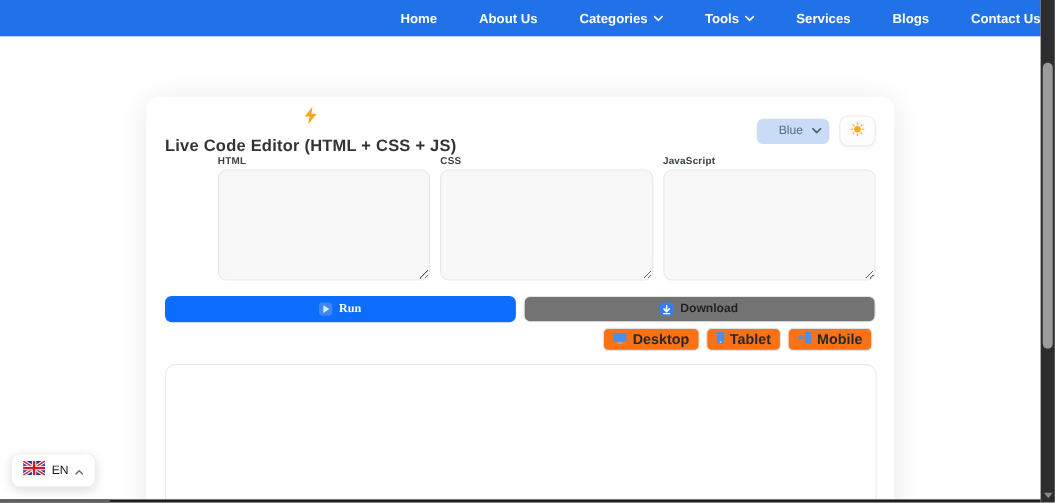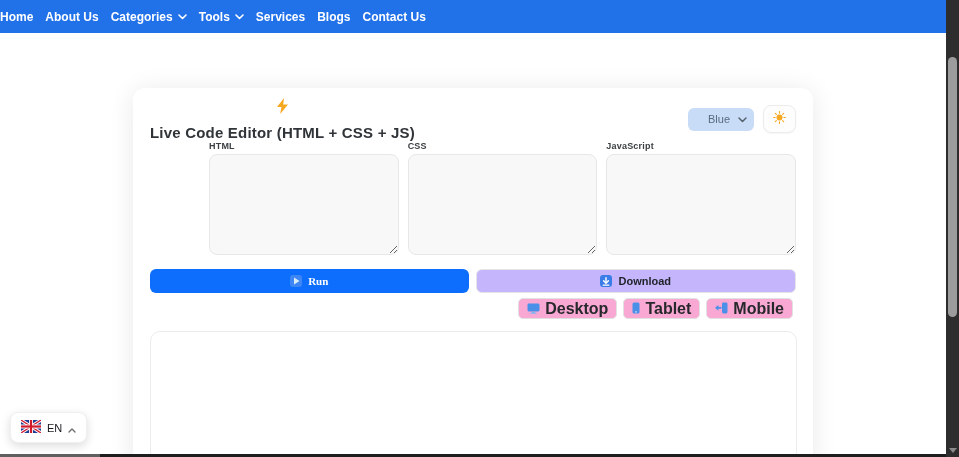--- a/index.html
+++ b/index.html
@@ -3,21 +3,21 @@
 <meta charset="utf-8">
 <style>
   * { margin: 0; padding: 0; box-sizing: border-box; }
   html, body { width: 959px; height: 457px; }
   body { font-family: "Liberation Sans", sans-serif; background: #fff; overflow: hidden; }
   #screen { position: relative; width: 959px; height: 457px; background: #fff; overflow: hidden; }
 
   
   .navbar {
     position: absolute; left: 0; top: 0; width: 946px; height: 33px;
-    background: #2171e8; display: flex; align-items: center; justify-content: flex-start; gap: 12px;
+    background: #2171e8; display: flex; align-items: center; justify-content: flex-end; gap: 38px;
   }
   .nav-item {
     color: #fff; font-size: 12px; font-weight: 600; cursor: pointer;
     display: flex; align-items: center; gap: 5px; white-space: nowrap;
   }
   .nav-item svg { display: block; }
 
   
   .v-scroll {
     position: absolute; right: 0; top: 0; width: 13px; height: 457px; background: #2d2d2d;
@@ -56,54 +56,54 @@
     display: flex; align-items: center; justify-content: space-between;
     padding: 0 7px 0 20px; font-size: 11px; color: #5a6b80; cursor: pointer;
   }
   .theme-toggle {
     width: 33px; height: 28px; background: #fdfdfd; border: 1px solid #ececec; border-radius: 8px;
     display: flex; align-items: center; justify-content: center; cursor: pointer;
     box-shadow: 0 1px 2px rgba(0,0,0,0.04);
   }
 
   
-  .panes { margin: 8px 17px 0 28px; display: grid; grid-template-columns: 1fr 1fr 1fr; column-gap: 9px; padding-left: 48px; }
+  .panes { margin: 8px 17px 0 17px; display: grid; grid-template-columns: 1fr 1fr 1fr; column-gap: 9px; padding-left: 48px; }
   .pane-label { font-size: 9px; font-weight: 600; color: #3c4043; margin-bottom: 3px; letter-spacing: .2px; }
   .pane textarea {
     width: 100%; height: 101px; background: #f8f8f8; border: 1px solid #e7e7e7; border-radius: 8px;
     resize: both; font-family: "DejaVu Sans Mono", monospace; font-size: 11px; padding: 6px; color: #333;
     outline: none; display: block;
   }
 
   
   .actions { margin: 14px 17px 0 17px; display: flex; gap: 7px; }
   .btn-run {
     flex: 1; height: 24px; background: #0d6efd; border: none; border-radius: 6px;
     color: #fff; font-size: 11px; font-weight: 700; cursor: pointer;
     display: flex; align-items: center; justify-content: center; gap: 6px;
     font-family: Liberation Serif, serif;
   }
   .btn-download {
-    flex: 1; height: 24px; background: #c4b5fd; border: 1px solid #e5e5e5; border-radius: 6px;
+    flex: 1; height: 24px; background: #737373; border: 1px solid #e5e5e5; border-radius: 6px;
     color: #1f2227; font-size: 11px; font-weight: 700; cursor: pointer;
     display: flex; align-items: center; justify-content: center; gap: 6px;
     font-family: "Liberation Sans", sans-serif;
   }
   .icon-chip {
     width: 12px; height: 12px; border-radius: 3px; display: inline-flex;
     align-items: center; justify-content: center; flex: none;
   }
   .chip-run { background: #3f86f5; }
   .chip-dl { background: #3b7de8; color: #fff; font-size: 9px; font-weight: 700; line-height: 1; }
 
   
   .devices { margin: 5px 20px 0 17px; display: flex; justify-content: flex-end; gap: 6px; }
   .device-btn {
-    height: 21px; padding: 0 8px; background: #f9a8d4; border: 1px solid #e1e1e1; border-radius: 5px;
-    font-size: 16px; font-weight: 600; color: #26282b; cursor: pointer;
+    height: 21px; padding: 0 8px; background: #f97316; border: 1px solid #e1e1e1; border-radius: 5px;
+    font-size: 13px; font-weight: 600; color: #26282b; cursor: pointer;
     display: flex; align-items: center; gap: 5px; font-family: "Liberation Sans", sans-serif;
   }
 
   
   .preview {
     margin: 12px 16px 0 17px; height: 280px; background: #fff;
     border: 1px solid #ececec; border-radius: 10px;
   }
 
   

